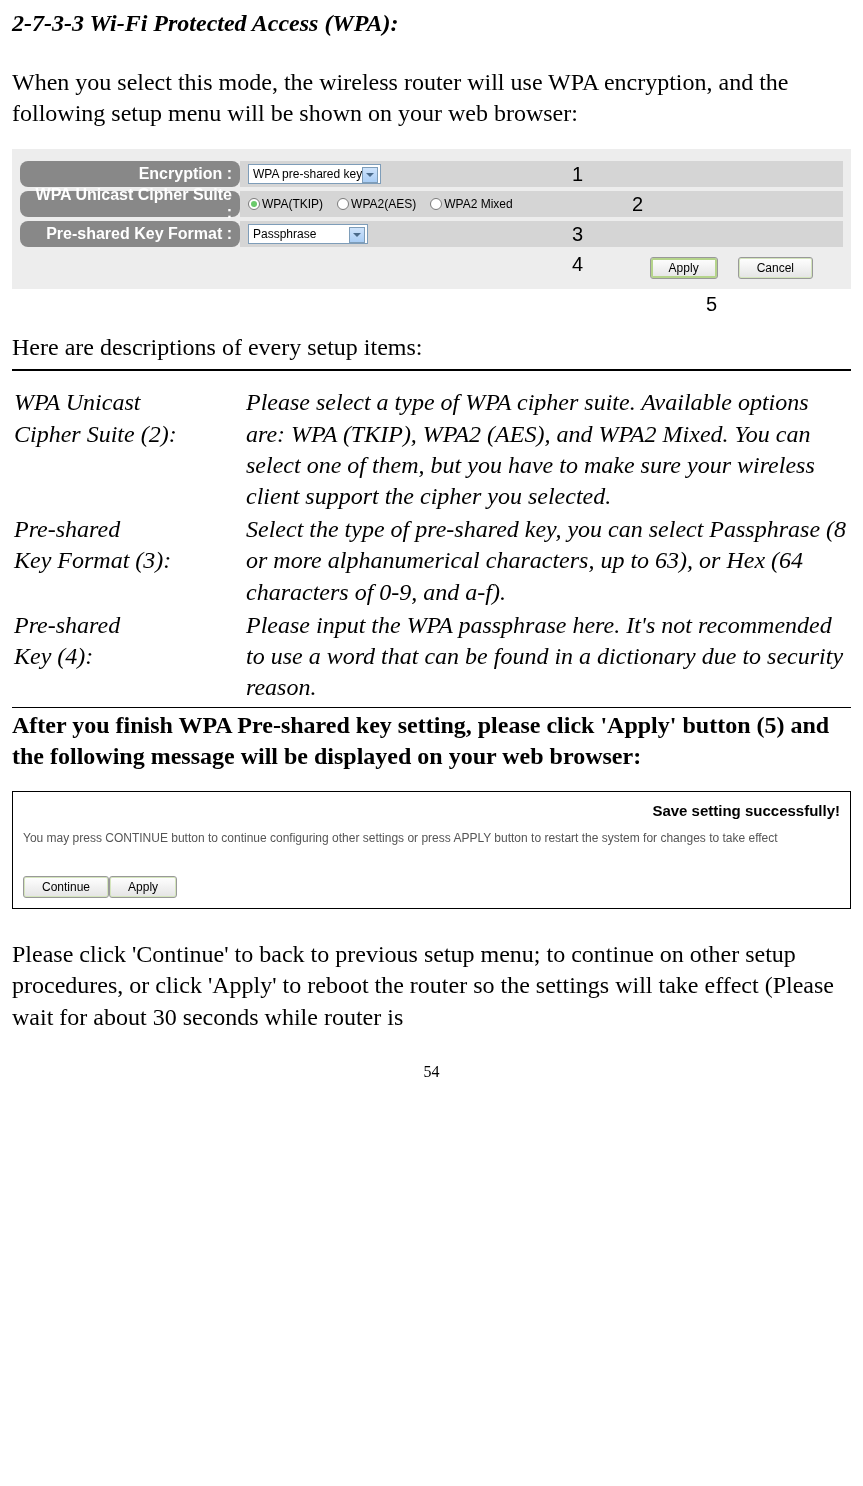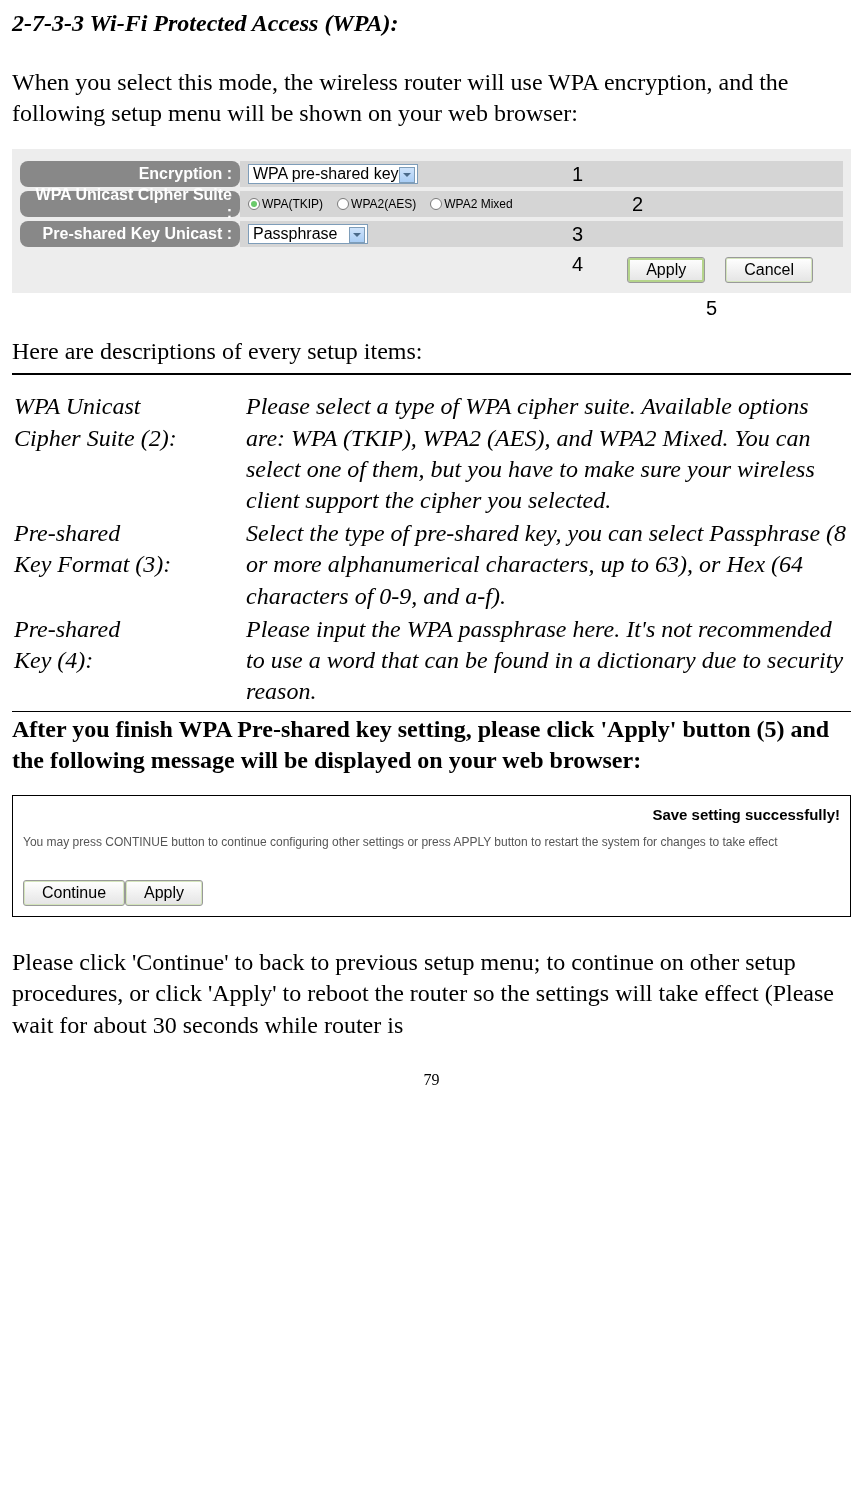--- a/index.html
+++ b/index.html
@@ -55,21 +55,21 @@
       height: 100%;
       display: flex;
       align-items: center;
       padding-left: 8px;
       font-size: 12px;
       gap: 14px;
     }
     .dropdown {
       border: 1px solid #7e9db9;
       background: #fff;
-      font-size: 16px;
+      font-size: 12px;
       height: 20px;
       padding: 0 18px 0 4px;
       position: relative;
       display: inline-flex;
       align-items: center;
     }
     .dropdown::after {
       content: "";
       position: absolute;
       right: 2px;
@@ -101,21 +101,21 @@
     }
     .num-badge {
       position: absolute;
       font-family: Arial, sans-serif;
       font-size: 20px;
       color: #000;
     }
     .btn-row { display:flex; justify-content:flex-end; gap: 20px; padding: 6px 30px 0 0; }
     .xp-btn {
       font-family: Arial, sans-serif;
-      font-size: 16px;
+      font-size: 12px;
       padding: 3px 18px;
       background: linear-gradient(#fff, #e4e4e4);
       border: 1px solid #999;
       border-radius: 3px;
       box-shadow: 0 0 0 1px #d4e5bc inset, 0 1px 0 #fff inset;
     }
     .xp-btn.apply { box-shadow: 0 0 0 2px #b5d48b inset; }
     .num5 { text-align:center; font-family: Arial, sans-serif; font-size:20px; margin-left: 560px; margin-bottom: 18px; }
     .desc-intro { font-size: 24px; margin: 18px 0 6px 0; }
     .hr-thick { border: none; border-top: 2px solid #000; margin: 8px 0 14px 0; }
@@ -163,21 +163,21 @@
           <span class="radio"></span>
           <span>WPA2(AES)</span>
         </span>
       <span class="radio-wrap">
           <span class="radio"></span>
           <span>WPA2 Mixed</span>
         </span>
     </div>
   </div>
   <div class="form-row">
-    <div class="form-label">Pre-shared Key Unicast :</div>
+    <div class="form-label">Pre-shared Key Format :</div>
     <div class="form-value">
       <span class="dropdown" style="width:120px">Passphrase</span>
     </div>
   </div>
   <div class="btn-row">
     <button class="xp-btn apply">Apply</button>
     <button class="xp-btn">Cancel</button>
   </div>
   <span class="num-badge" style="top:14px; left:560px;">1</span>
   <span class="num-badge" style="top:44px; left:620px;">2</span>
@@ -222,13 +222,13 @@
   <div class="ss2-title">Save setting successfully!</div>
   <div class="ss2-text">You may press CONTINUE button to continue configuring other settings or press APPLY button to restart the system for changes to take effect</div>
   <div class="ss2-btns">
     <button class="xp-btn">Continue</button>
     <button class="xp-btn">Apply</button>
   </div>
 </div>
 
 <div class="final-text">Please click 'Continue' to back to previous setup menu; to continue on other setup procedures, or click 'Apply' to reboot the router so the settings will take effect (Please wait for about 30 seconds while router is</div>
 
-<div class="page-num">79</div>
+<div class="page-num">54</div>
 
 </body></html>

